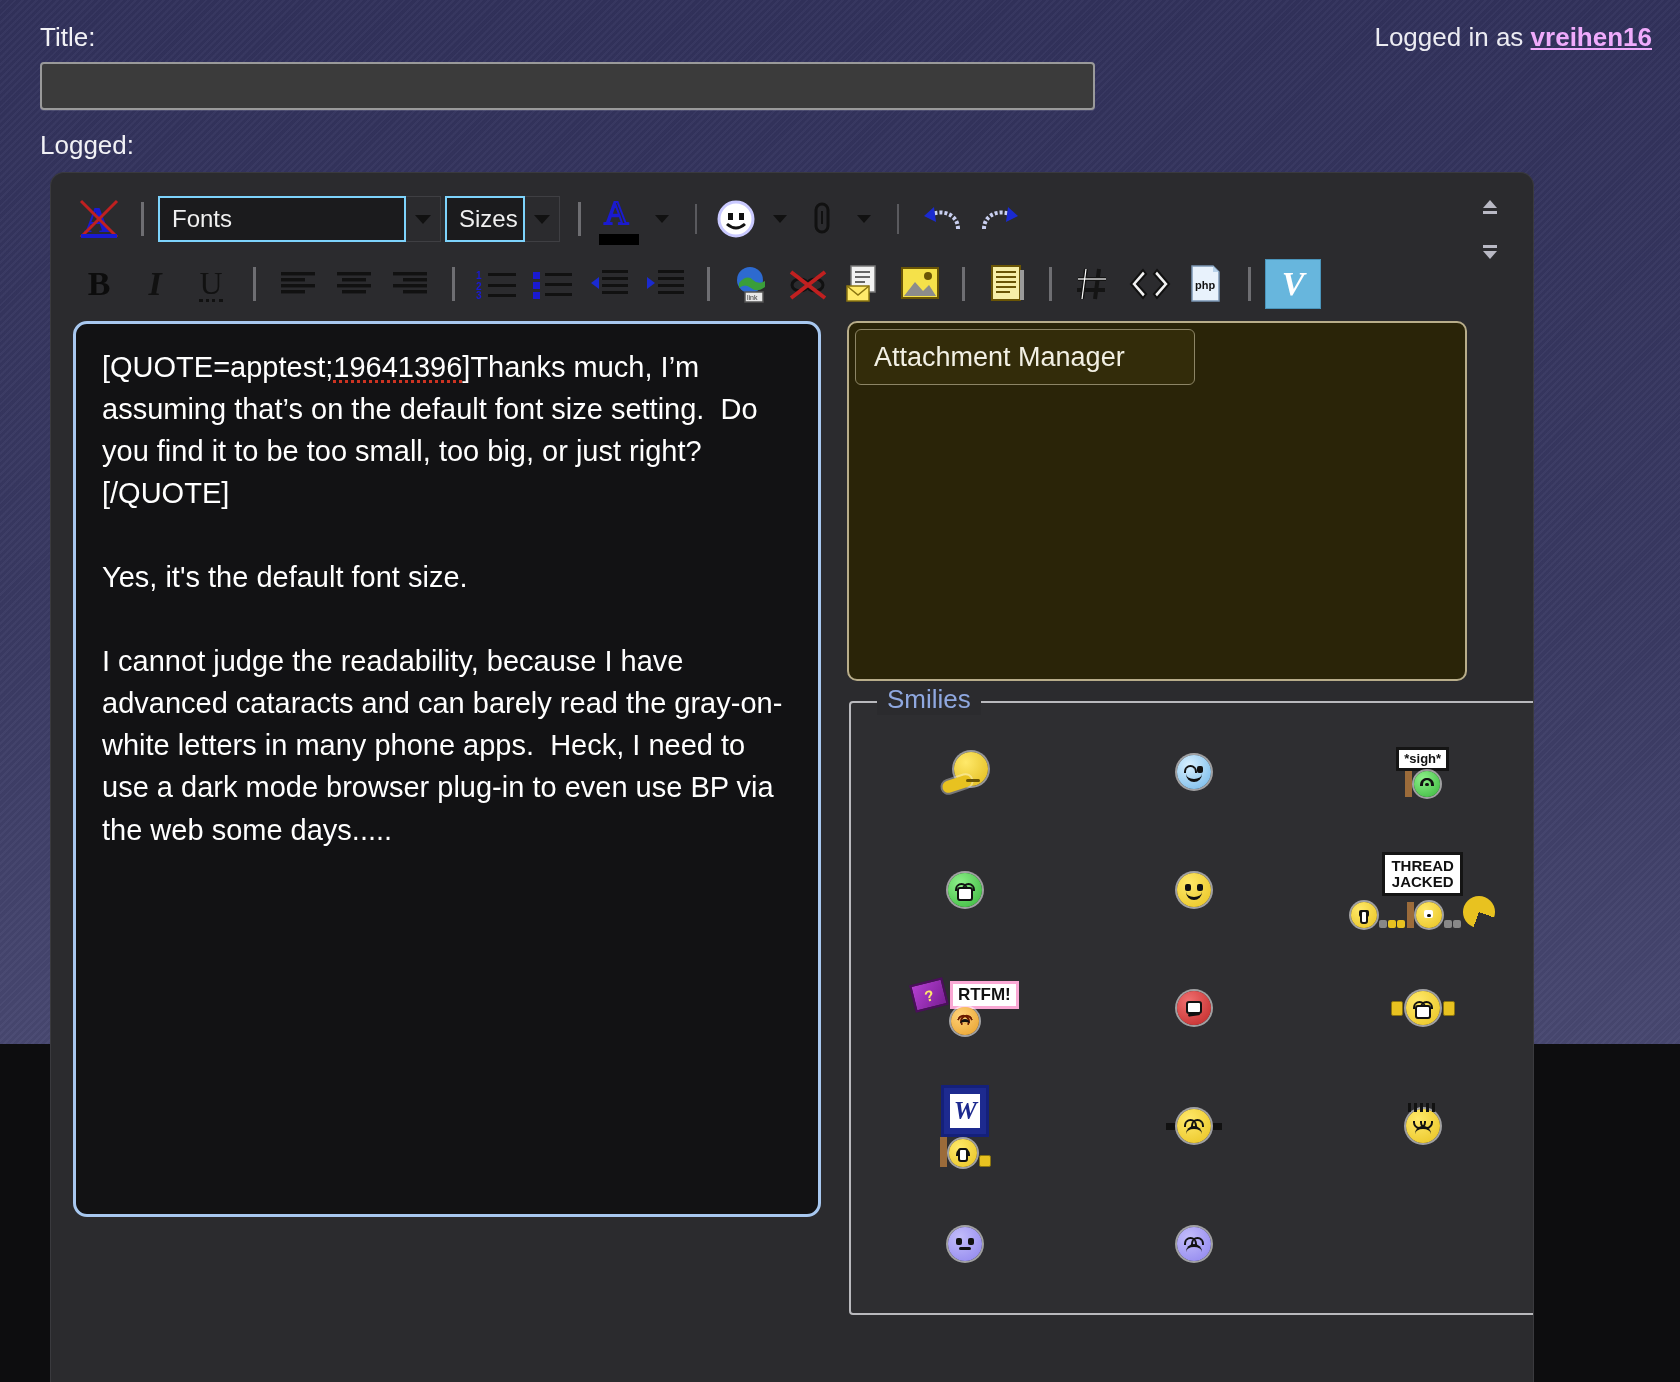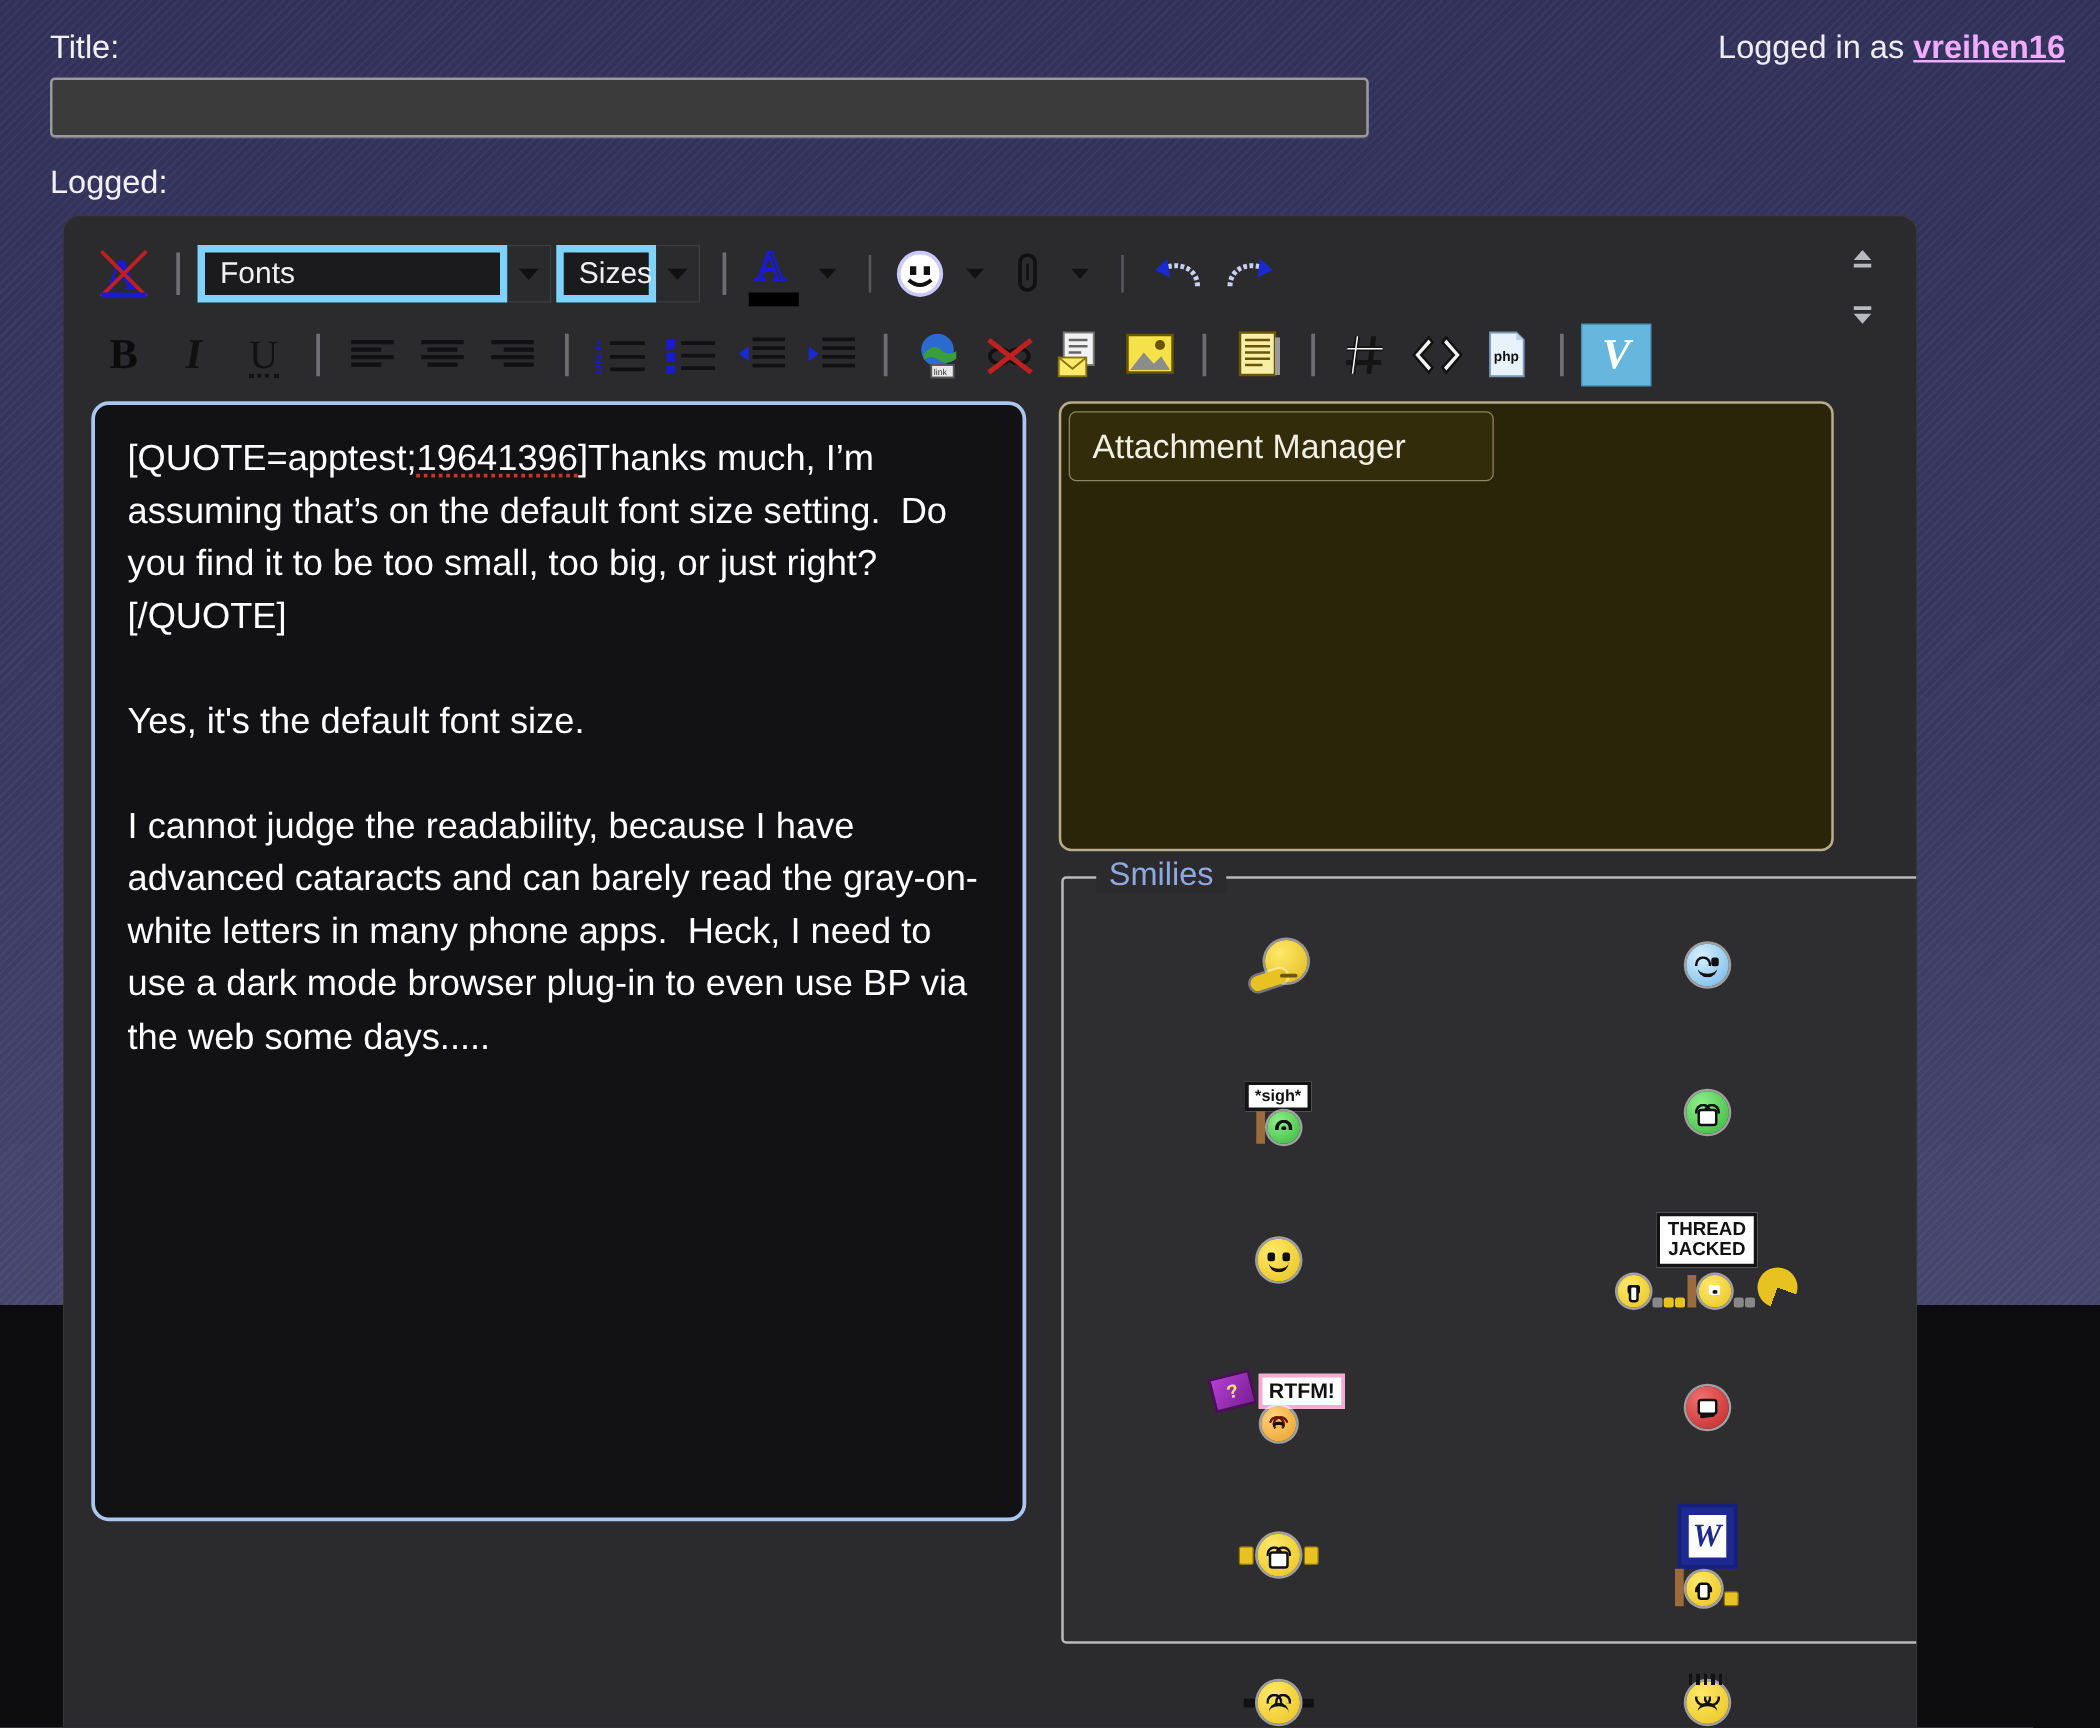--- a/index.html
+++ b/index.html
@@ -62,21 +62,21 @@
   .btn{
     flex:0 0 auto;display:flex;align-items:center;justify-content:center;
     cursor:pointer;user-select:none;
   }
   .icn{display:block;}
 
   .combo{
     flex:0 0 auto;display:flex;align-items:stretch;height:46px;margin-right:4px;
   }
   .combo .field{
-    background:#1b1b1d;border:6px solid #7dd3fc;
+    background:#1b1b1d;border:2px solid #7dd3fc;
     display:flex;align-items:center;padding:0 12px;
     color:#f0f0f0;font-size:24px;box-sizing:border-box;
   }
   .combo .arrow{
     width:34px;background:#2b2b2e;border:1px solid #3f3f43;border-left:none;
     display:flex;align-items:center;justify-content:center;
   }
   .caret{width:0;height:0;border-left:8px solid transparent;border-right:8px solid transparent;border-top:9px solid #111;}
   .caret.sm{border-left-width:7px;border-right-width:7px;border-top-width:8px;}
   .fonts-field{width:248px;}
@@ -138,21 +138,21 @@
     position:absolute;left:796px;top:388px;width:690px;height:614px;
     border:2px solid #b9b9bd;border-radius:4px;box-sizing:border-box;
     background:#2e2e31;
   }
   .smilies-legend{
     position:absolute;left:26px;top:-19px;background:#2b2b2e;
     padding:0 10px;color:#8fa8e0;font-size:26px;
   }
   .smilie-grid{
     position:absolute;left:0;top:10px;width:100%;height:600px;
-    display:grid;grid-template-columns:repeat(2,1fr);
+    display:grid;grid-template-columns:repeat(3,1fr);
     grid-auto-rows:118px;
     align-items:center;justify-items:center;
   }
   .sm-cell{width:100%;height:100%;display:flex;align-items:center;justify-content:center;cursor:pointer;}
 
   
   .face{
     width:34px;height:34px;border-radius:50%;position:relative;
     box-shadow:0 0 0 2px rgba(255,255,255,.55);
   }

